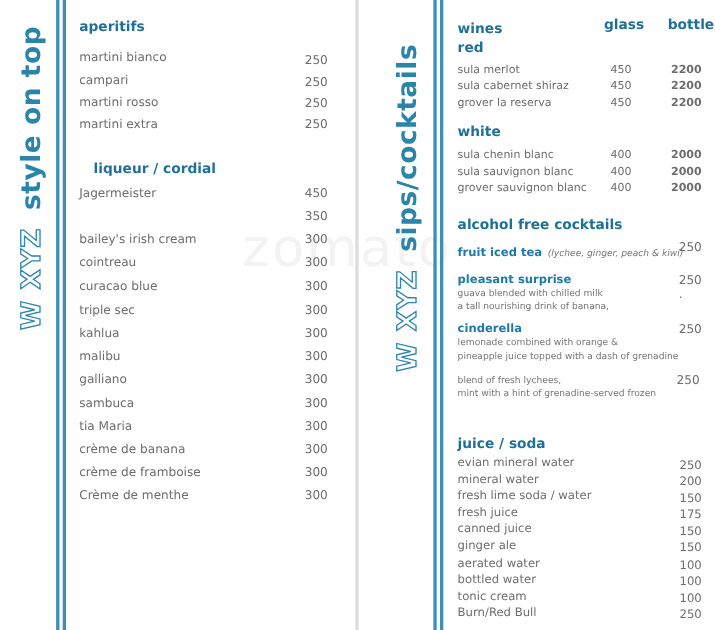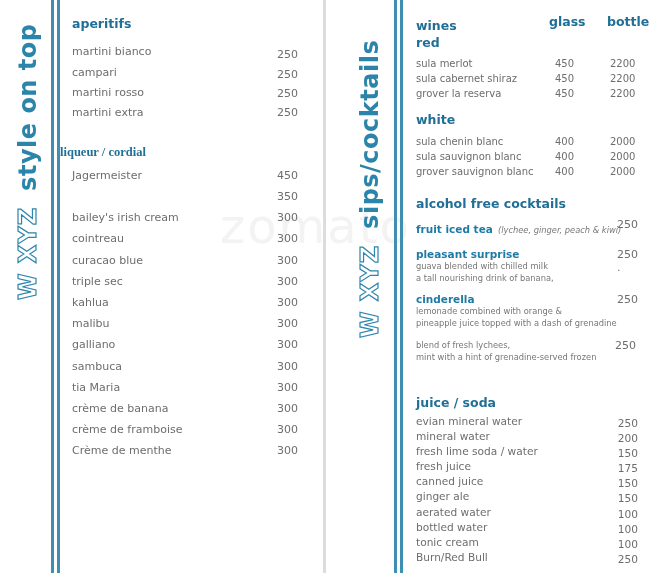--- a/index.html
+++ b/index.html
@@ -46,21 +46,21 @@
     }
 
     .row { position: absolute; font-size: 11px; color: #6d6d6d; white-space: nowrap; }
     .row .price { position: absolute; text-align: right; }
 
     .left-row { left: 72px; width: 226px; }
     .left-row .price { right: 0; width: 40px; }
 
     .wine-row { left: 416px; width: 222px; font-size: 10px; }
     .wine-row .g { position: absolute; left: 139px; }
-    .wine-row .b { position: absolute; left: 194px; }
+    .wine-row .b { position: absolute; left: 194px; font-weight: bold; }
 
     .cocktail { position: absolute; left: 416px; width: 222px; }
     .cocktail .name { color: #1f7aa6; font-size: 10.5px; font-weight: bold; }
     .cocktail .note { color: #777; font-size: 8.3px; font-weight: normal; font-style: italic; }
     .cocktail .desc { color: #777; font-size: 8.3px; line-height: 12px; }
     .cocktail .price { position: absolute; top: 0; font-size: 11px; color: #6d6d6d; }
 
     .juice-row { left: 416px; width: 222px; font-size: 10.6px; }
     .juice-row .price { right: 0; width: 40px; }
 
@@ -82,21 +82,21 @@
   <span class="brand">W XYZ</span><span class="tag">style on top</span>
 </div>
 
 <div class="section-title" style="left:72px; top:16px;">aperitifs</div>
 
 <div class="row left-row" style="top:45px"><span>martini bianco</span><span class="price" style="top:3px">250</span></div>
 <div class="row left-row" style="top:66px"><span>campari</span><span class="price" style="top:2px">250</span></div>
 <div class="row left-row" style="top:86px"><span>martini rosso</span><span class="price" style="top:1px">250</span></div>
 <div class="row left-row" style="top:106px"><span>martini extra</span><span class="price">250</span></div>
 
-<div class="section-title" style="left:60px; top:145px;font-family:Liberation Serif, serif;">liqueur / cordial</div>
+<div class="section-title" style="left:85px; top:145px;">liqueur / cordial</div>
 
 <div class="row left-row" style="top:169px"><span>Jagermeister</span><span class="price">450</span></div>
 <div class="row left-row" style="top:190px"><span class="price">350</span></div>
 <div class="row left-row" style="top:211px"><span>bailey's irish cream</span><span class="price">300</span></div>
 <div class="row left-row" style="top:232px"><span>cointreau</span><span class="price">300</span></div>
 <div class="row left-row" style="top:254px"><span>curacao blue</span><span class="price">300</span></div>
 <div class="row left-row" style="top:275px"><span>triple sec</span><span class="price">300</span></div>
 <div class="row left-row" style="top:296px"><span>kahlua</span><span class="price">300</span></div>
 <div class="row left-row" style="top:317px"><span>malibu</span><span class="price">300</span></div>
 <div class="row left-row" style="top:338px"><span>galliano</span><span class="price">300</span></div>

